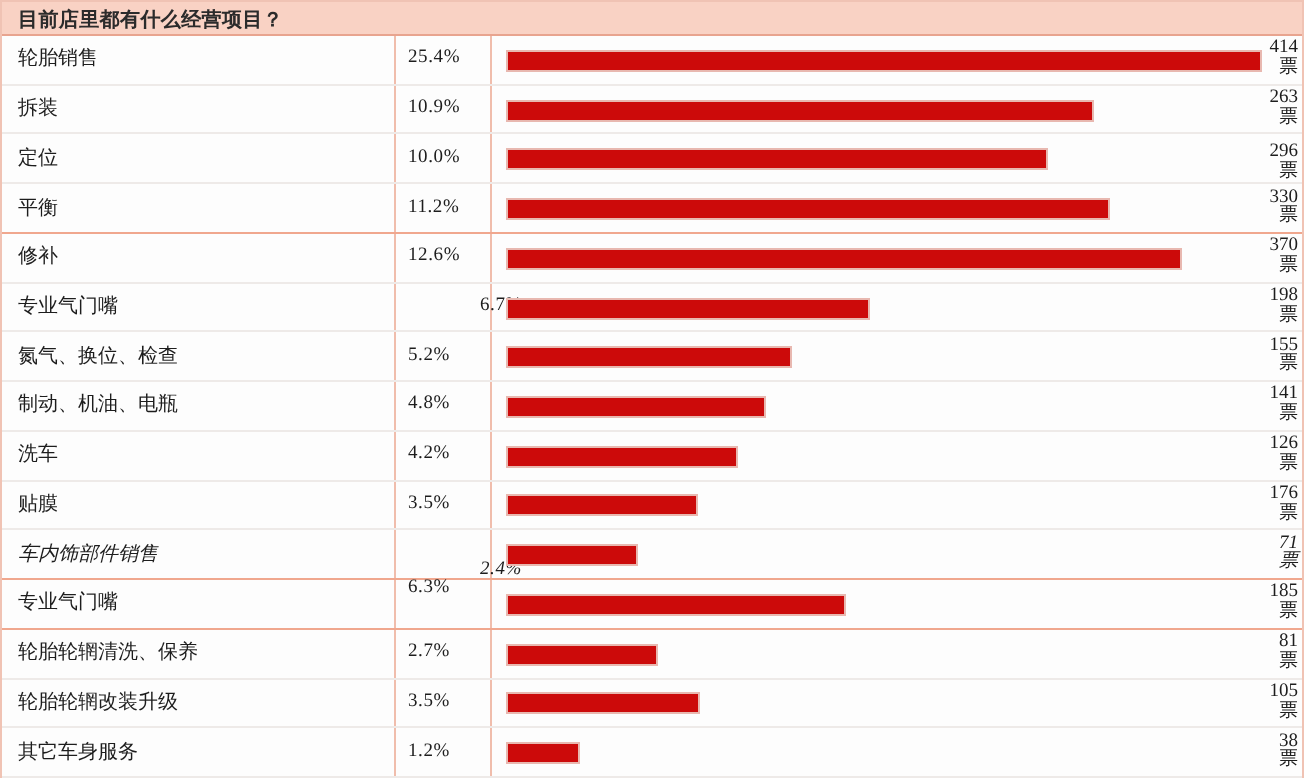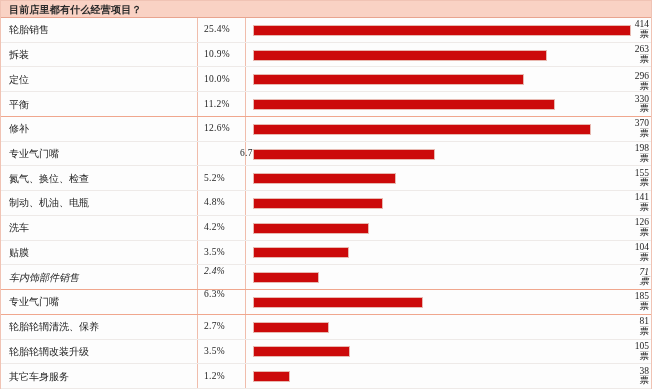--- a/index.html
+++ b/index.html
@@ -183,28 +183,28 @@
           <span class="n">126</span>
           <span class="u">票</span>
         </div>
         <div class="sep"></div>
       </div>
       <div class="row" style="top: 239.6px; height: 24.7333px;">
         <span class="lbl" style="top: 7.36667px;">贴膜</span>
         <span class="pct" style="top: 7.36667px;">3.5%</span>
         <div class="bar" style="left: 252px; top: 6.86667px; width: 94px; background: rgb(204, 10, 10);"></div>
         <div class="cnt" style="top: 2.36667px;">
-          <span class="n">104</span>
+          <span class="n">176</span>
           <span class="u">票</span>
         </div>
         <div class="sep"></div>
       </div>
       <div class="row grp" style="top: 264.333px; height: 24.7333px; font-style: italic;">
         <span class="lbl" style="top: 7.36667px;">车内饰部件销售</span>
-        <span class="pct" style="top: 2px;">2.4%</span>
+        <span class="pct" style="top: 16px; margin-left: 36px;">2.4%</span>
         <div class="bar" style="left: 252px; top: 6.86667px; width: 64px; background: rgb(204, 10, 10);"></div>
         <div class="cnt" style="top: 2.36667px;">
           <span class="n">71</span>
           <span class="u">票</span>
         </div>
         <div class="sep"></div>
       </div>
       <div class="row grp" style="top: 289.067px; height: 24.7333px;">
         <span class="lbl" style="top: 7.36667px;">专业气门嘴</span>
         <span class="pct" style="top: 0;">6.3%</span>

